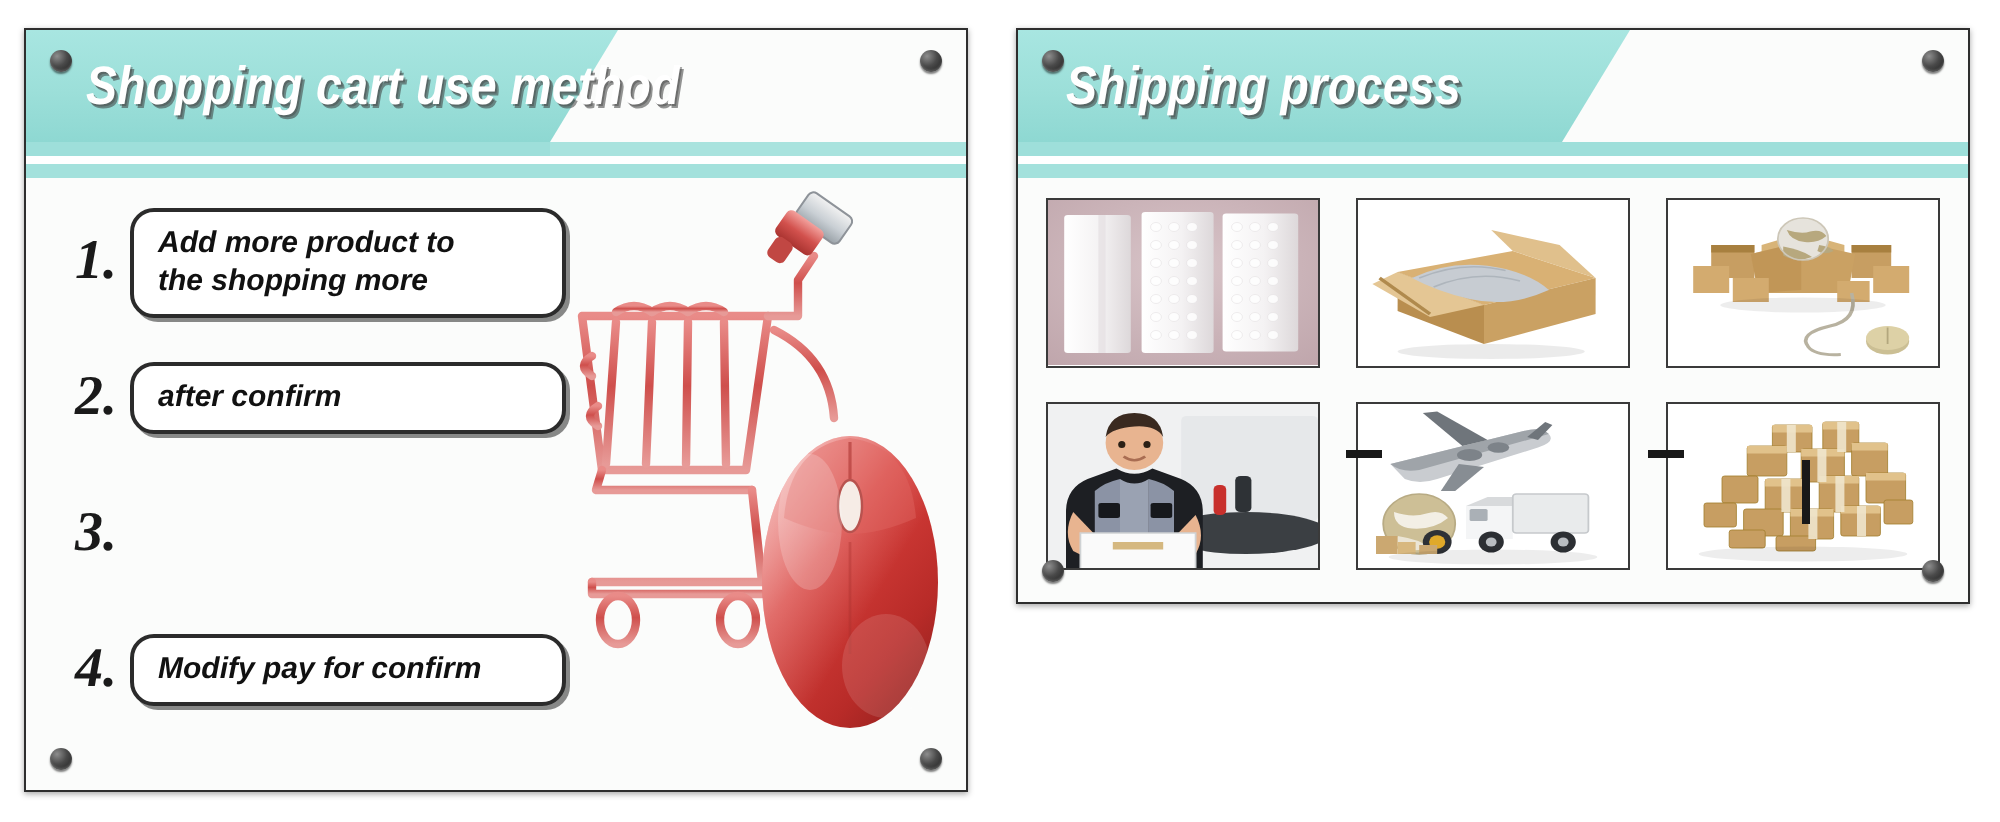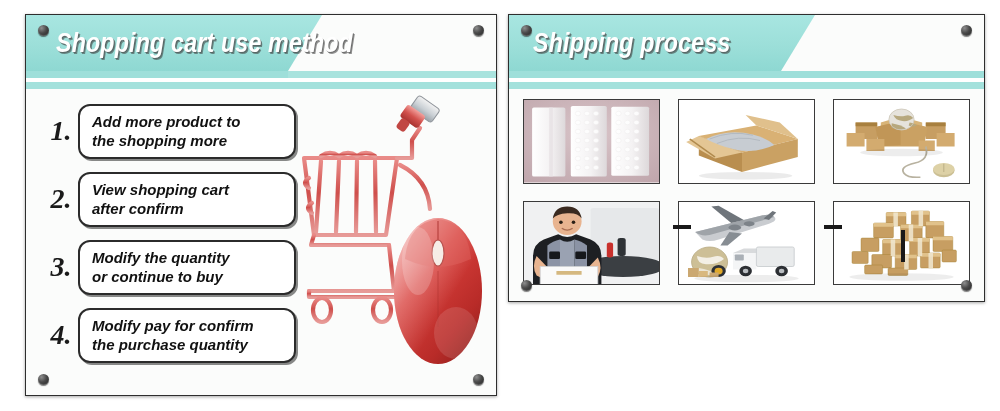--- a/index.html
+++ b/index.html
@@ -12,21 +12,21 @@
   .stage { position:absolute; inset:0; }
 
   
   .panel {
     position:absolute;
     background:#fbfcfb;
     border:1px solid #2e2e2e;
     box-shadow:0 1px 3px rgba(0,0,0,.35);
     overflow:hidden;
   }
-  #panel-left  { left:25px;  top:14px; width:472px; height:382px; }
+  #panel-left  { left:12px;  top:14px; width:472px; height:382px; }
   #panel-right { left:508px; top:14px; width:477px; height:288px; }
 
   
   .hdr-wrap { position:absolute; left:0; top:0; width:100%; height:70px; }
   .hdr-teal {
     position:absolute; left:0; top:0; height:56px;
     background:linear-gradient(180deg,#a8e6e1 0%, #9cdfd9 55%, #8ed8d2 100%);
   }
   #panel-left  .hdr-teal { width:262px; }
   #panel-right .hdr-teal { width:272px; }
@@ -163,38 +163,32 @@
           <div class="step-num">1.</div>
           <div class="step-box">
             <div>Add more product to</div>
             <div>the shopping more</div>
           </div>
         </div>
 
         <div class="step-row">
           <div class="step-num">2.</div>
           <div class="step-box">
-            <div>View shopping cart</div>
             <div>after confirm</div>
           </div>
         </div>
 
         <div class="step-row">
           <div class="step-num">3.</div>
-          <div class="step-box">
-            <div>Modify the quantity</div>
-            <div>or continue to buy</div>
-          </div>
         </div>
 
         <div class="step-row">
           <div class="step-num">4.</div>
           <div class="step-box">
             <div>Modify pay for confirm</div>
-            <div>the purchase quantity</div>
           </div>
         </div>
 
       </div>
 
       <div class="illus">
         <svg viewBox="0 0 200 295" xmlns="http://www.w3.org/2000/svg" aria-hidden="true">
           <defs>
             <linearGradient id="wire" x1="0" y1="0" x2="0" y2="1">
               <stop offset="0%" stop-color="#e98b88"></stop>

